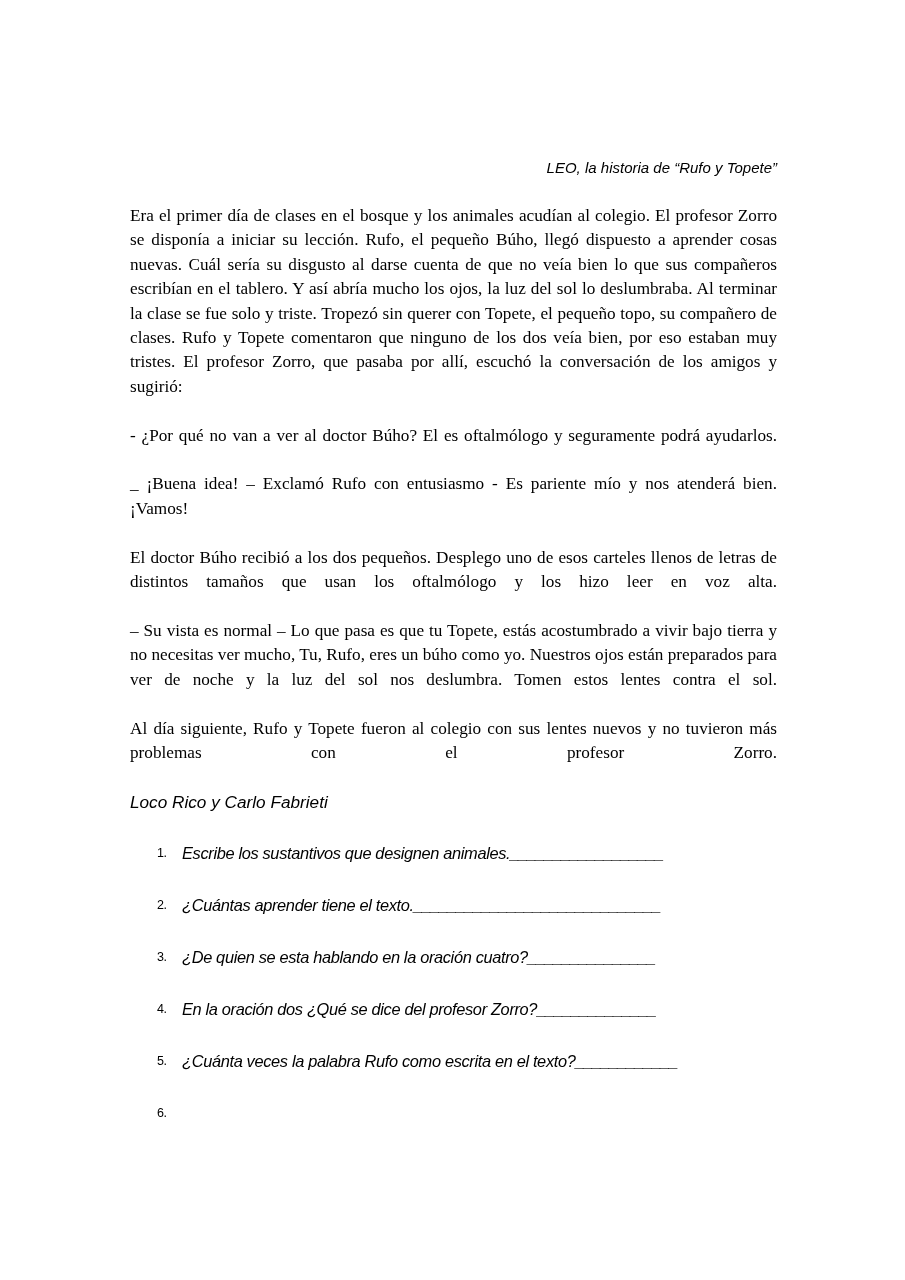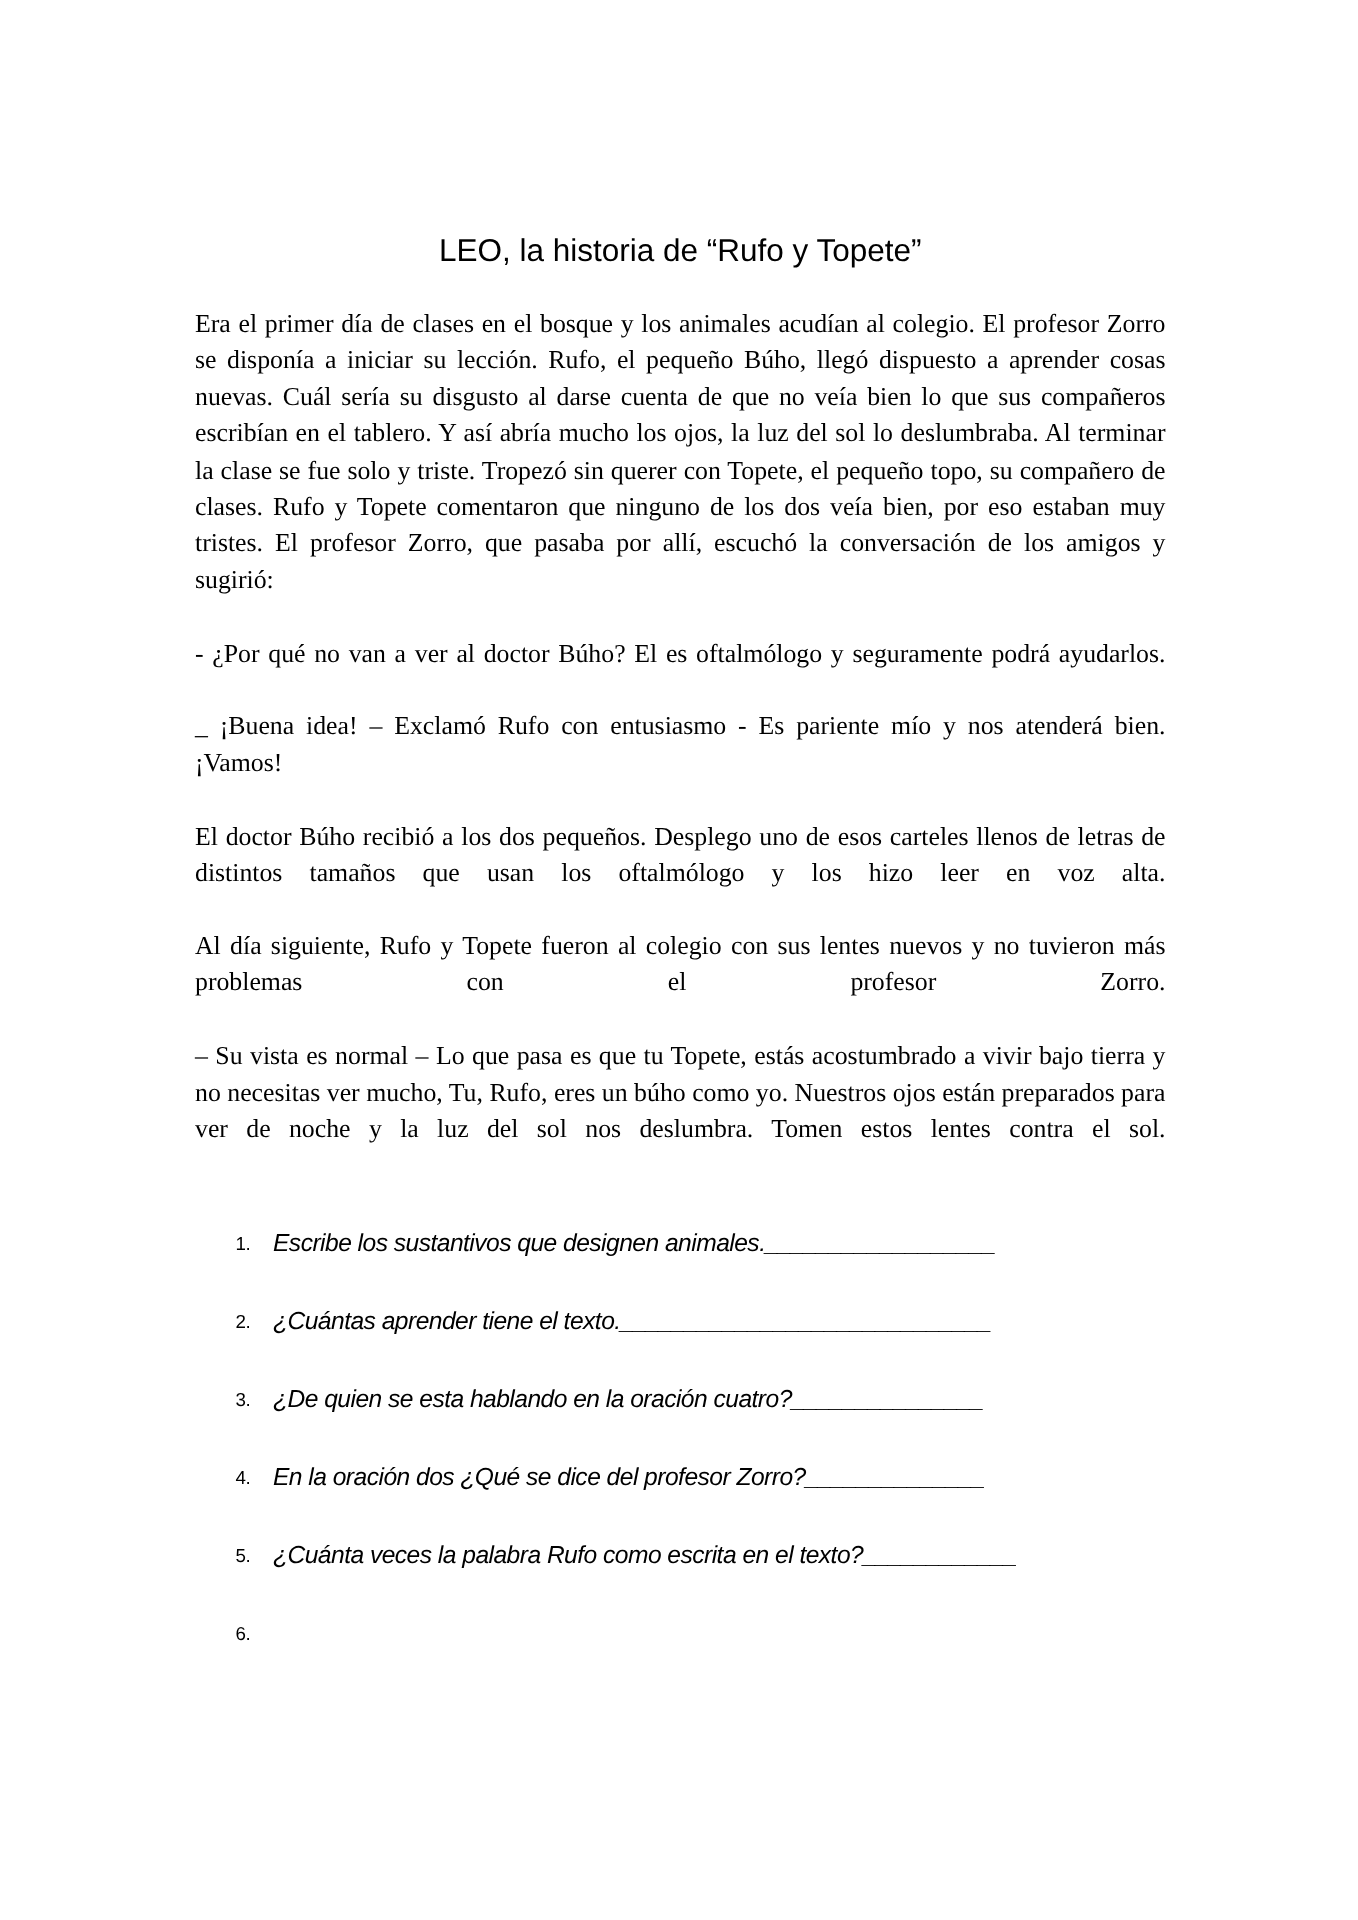--- a/index.html
+++ b/index.html
@@ -29,25 +29,26 @@
   .content {
     position: absolute;
     left: 130px;
     top: 156px;
     width: 647px;
   }
 
   
   .doc-title {
     font-family: "Liberation Sans", sans-serif;
-    font-size: 21px;
+    font-size: 15px;
     line-height: 24px;
-    text-align: center;
+    text-align: right;
     margin: 0 0 24px 0;
     white-space: pre-wrap;
+    font-style: italic;
   }
 
   
   .story {
     font-family: Liberation Serif, serif;
     font-size: 17.2px;
     line-height: 24.4px;
     text-align: justify;
     text-justify: inter-word;
     margin: 0;
@@ -115,24 +116,25 @@
 <div class="page">
   <div class="content">
 
     <p class="doc-title">LEO, la historia de “Rufo y Topete”</p>
 
     <div class="story">
       <p class="story-line">Era el primer día de clases en el bosque y los animales acudían al colegio. El profesor Zorro se disponía a iniciar su lección. Rufo, el pequeño Búho, llegó dispuesto a aprender cosas nuevas. Cuál sería su disgusto al darse cuenta de que no veía bien lo que sus compañeros escribían en el tablero. Y así abría mucho los ojos, la luz del sol lo deslumbraba. Al terminar la clase se fue solo y triste. Tropezó sin querer con Topete, el pequeño topo, su compañero de clases. Rufo y Topete comentaron que ninguno de los dos veía bien, por eso estaban muy tristes. El profesor Zorro, que pasaba por allí, escuchó la conversación de los amigos y sugirió:</p>
       <p class="story-line">- ¿Por qué no van a ver al doctor Búho? El es oftalmólogo y seguramente podrá ayudarlos.</p>
       <p class="story-line">_ ¡Buena idea! – Exclamó Rufo con entusiasmo - Es pariente mío y nos atenderá bien. ¡Vamos!</p>
       <p class="story-line">El doctor Búho recibió a los dos pequeños. Desplego uno de esos carteles llenos de letras de distintos tamaños que usan los oftalmólogo y los hizo leer en voz alta.</p>
+      <p class="story-line">– Su vista es normal – Lo que pasa es que tu Topete, estás acostumbrado a vivir bajo tierra y no necesitas ver mucho, Tu, Rufo, eres un búho como yo. Nuestros ojos están preparados para ver de noche y la luz del sol nos deslumbra. Tomen estos lentes contra el sol.</p>
       <p class="story-line">Al día siguiente, Rufo y Topete fueron al colegio con sus lentes nuevos y no tuvieron más problemas con el profesor Zorro.</p>
-      <p class="story-line">– Su vista es normal – Lo que pasa es que tu Topete, estás acostumbrado a vivir bajo tierra y no necesitas ver mucho, Tu, Rufo, eres un búho como yo. Nuestros ojos están preparados para ver de noche y la luz del sol nos deslumbra. Tomen estos lentes contra el sol.</p>
     </div>
 
+    <p class="attribution">Loco Rico y Carlo Fabrieti</p>
 
     <ol class="questions">
       <li class="q-item">
         <span class="q-num">1.</span><span class="q-text">Escribe los sustantivos que designen animales.</span><span class="q-blank">__________________</span>
       </li>
       <li class="q-item">
         <span class="q-num">2.</span><span class="q-text">¿Cuántas aprender tiene el texto.</span><span class="q-blank">_____________________________</span>
       </li>
       <li class="q-item">
         <span class="q-num">3.</span><span class="q-text">¿De quien se esta hablando en la oración cuatro?</span><span class="q-blank">_______________</span>

